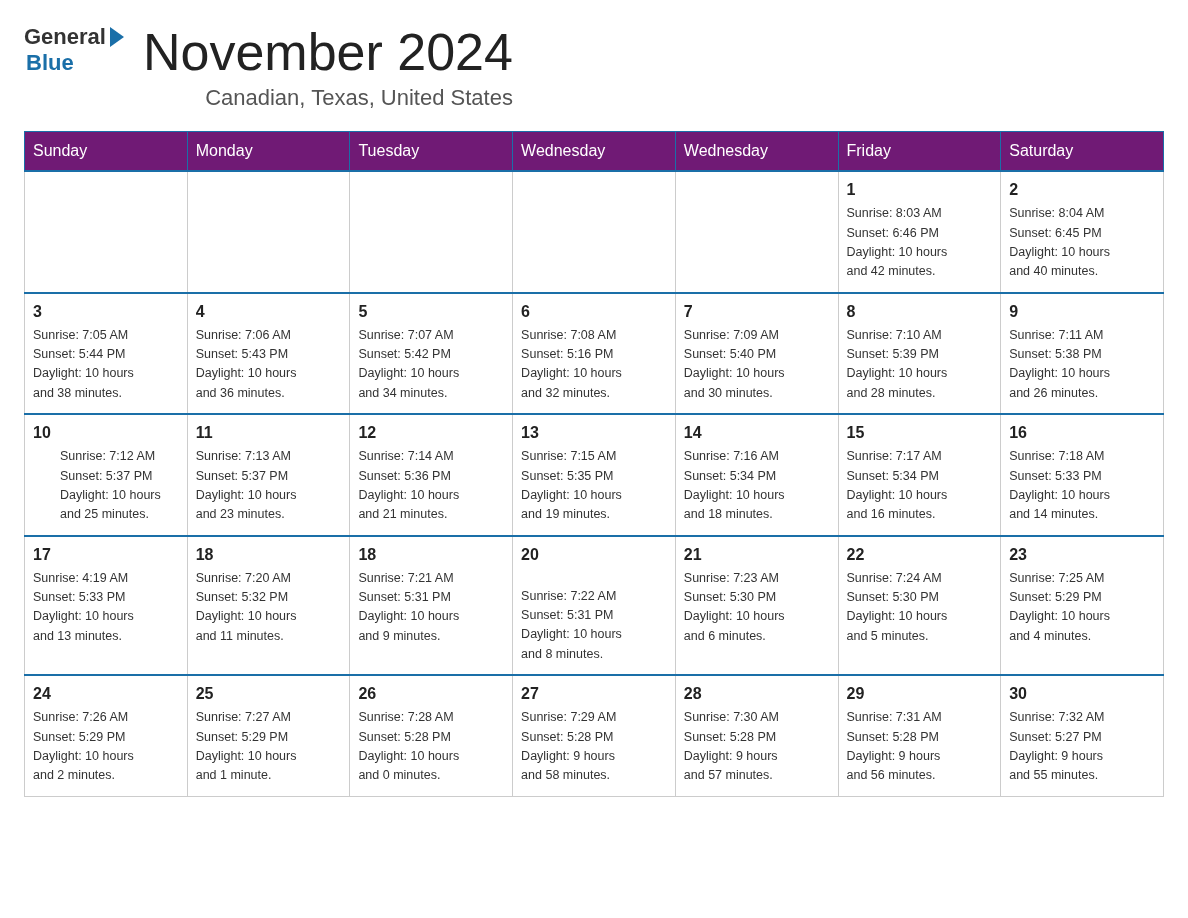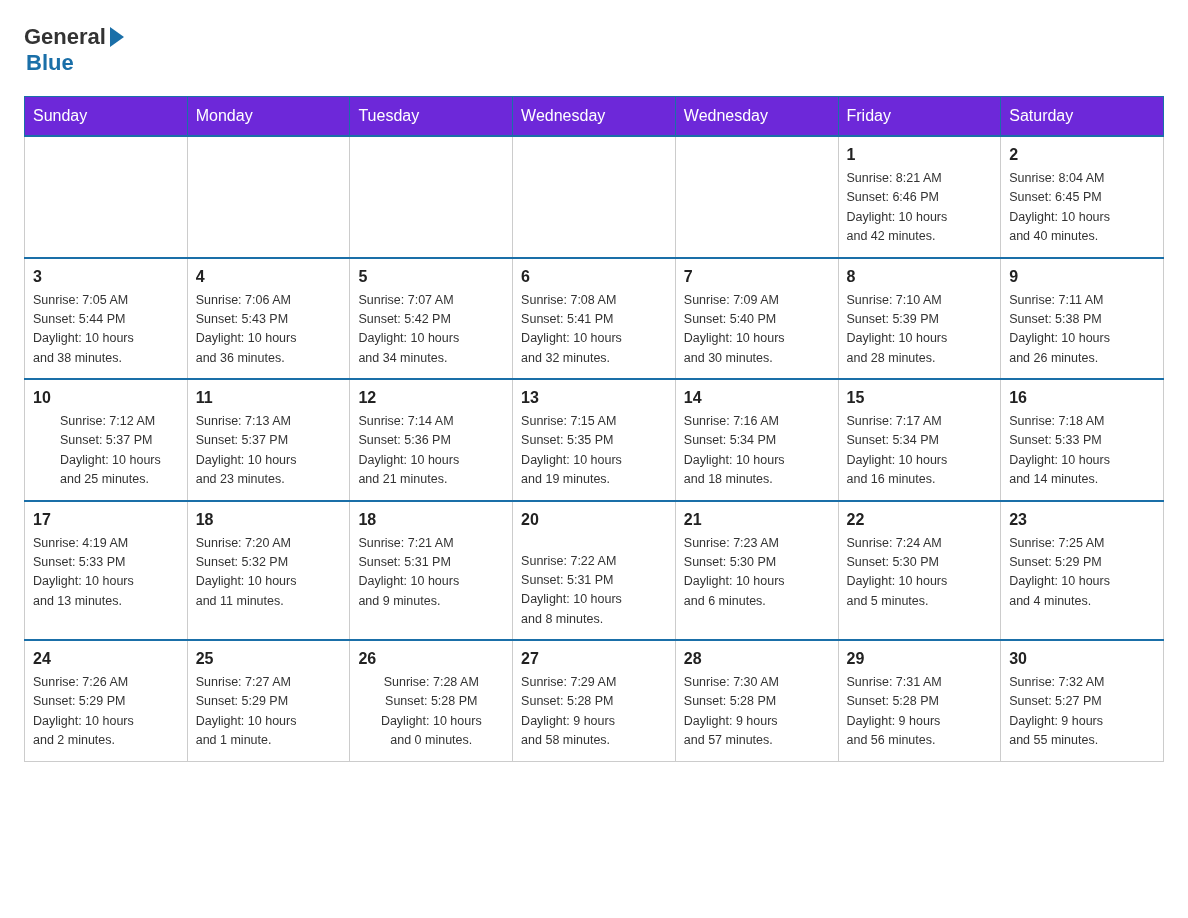--- a/index.html
+++ b/index.html
@@ -57,21 +57,21 @@
       font-size: 22px;
       color: #555;
       margin-top: 4px;
     }
     .calendar {
       width: 100%;
       border-collapse: collapse;
       border: 1px solid #aaa;
     }
     .calendar th {
-      background-color: #6d28d9;
+      background-color: #701a75;
       color: #fff;
       font-size: 16px;
       font-weight: normal;
       padding: 10px 8px;
       text-align: left;
       border: 1px solid #1a6fa8;
     }
     .calendar td {
       vertical-align: top;
       padding: 6px 8px 10px 8px;
@@ -109,20 +109,22 @@
 
 <div class="header">
   <div class="logo">
     <div class="logo-top">
       <span class="logo-general">General</span>
       <div class="logo-arrow"></div>
     </div>
     <span class="logo-blue">Blue</span>
   </div>
   <div class="title-block">
+    <div class="main-title">November 2024</div>
+    <div class="subtitle">Canadian, Texas, United States</div>
   </div>
 </div>
 
 <table class="calendar">
   <thead>
     <tr>
     <th>Sunday</th>
         <th>Monday</th>
         <th>Tuesday</th>
         <th>Wednesday</th>
@@ -133,21 +135,21 @@
   </thead>
   <tbody id="calendar-body">
   <tr>
         <td class="empty-cell"></td>
         <td class="empty-cell"></td>
         <td class="empty-cell"></td>
         <td class="empty-cell"></td>
         <td class="empty-cell"></td>
         <td>
           <span class="day-number">1</span>
-          <div class="day-info" style="white-space: pre-line;">Sunrise: 8:21 AM
+          <div class="day-info" style="white-space: pre-line;">Sunrise: 8:03 AM
 Sunset: 6:46 PM
 Daylight: 10 hours
 and 42 minutes.</div>
         </td>
         <td>
           <span class="day-number">2</span>
           <div class="day-info" style="white-space: pre-line;">Sunrise: 8:04 AM
 Sunset: 6:45 PM
 Daylight: 10 hours
 and 40 minutes.</div>
@@ -171,21 +173,21 @@
         <td>
           <span class="day-number">5</span>
           <div class="day-info" style="white-space: pre-line;">Sunrise: 7:07 AM
 Sunset: 5:42 PM
 Daylight: 10 hours
 and 34 minutes.</div>
         </td>
         <td>
           <span class="day-number">6</span>
           <div class="day-info" style="white-space: pre-line;">Sunrise: 7:08 AM
-Sunset: 5:41 PM
+Sunset: 5:16 PM
 Daylight: 10 hours
 and 32 minutes.</div>
         </td>
         <td>
           <span class="day-number">7</span>
           <div class="day-info" style="white-space: pre-line;">Sunrise: 7:09 AM
 Sunset: 5:40 PM
 Daylight: 10 hours
 and 30 minutes.</div>
         </td>
@@ -316,21 +318,21 @@
         </td>
         <td>
           <span class="day-number">25</span>
           <div class="day-info" style="white-space: pre-line;">Sunrise: 7:27 AM
 Sunset: 5:29 PM
 Daylight: 10 hours
 and 1 minute.</div>
         </td>
         <td>
           <span class="day-number">26</span>
-          <div class="day-info" style="white-space: pre-line; text-align: center;">Sunrise: 7:28 AM
+          <div class="day-info" style="white-space: pre-line;">Sunrise: 7:28 AM
 Sunset: 5:28 PM
 Daylight: 10 hours
 and 0 minutes.</div>
         </td>
         <td>
           <span class="day-number">27</span>
           <div class="day-info" style="white-space: pre-line;">Sunrise: 7:29 AM
 Sunset: 5:28 PM
 Daylight: 9 hours
 and 58 minutes.</div>

